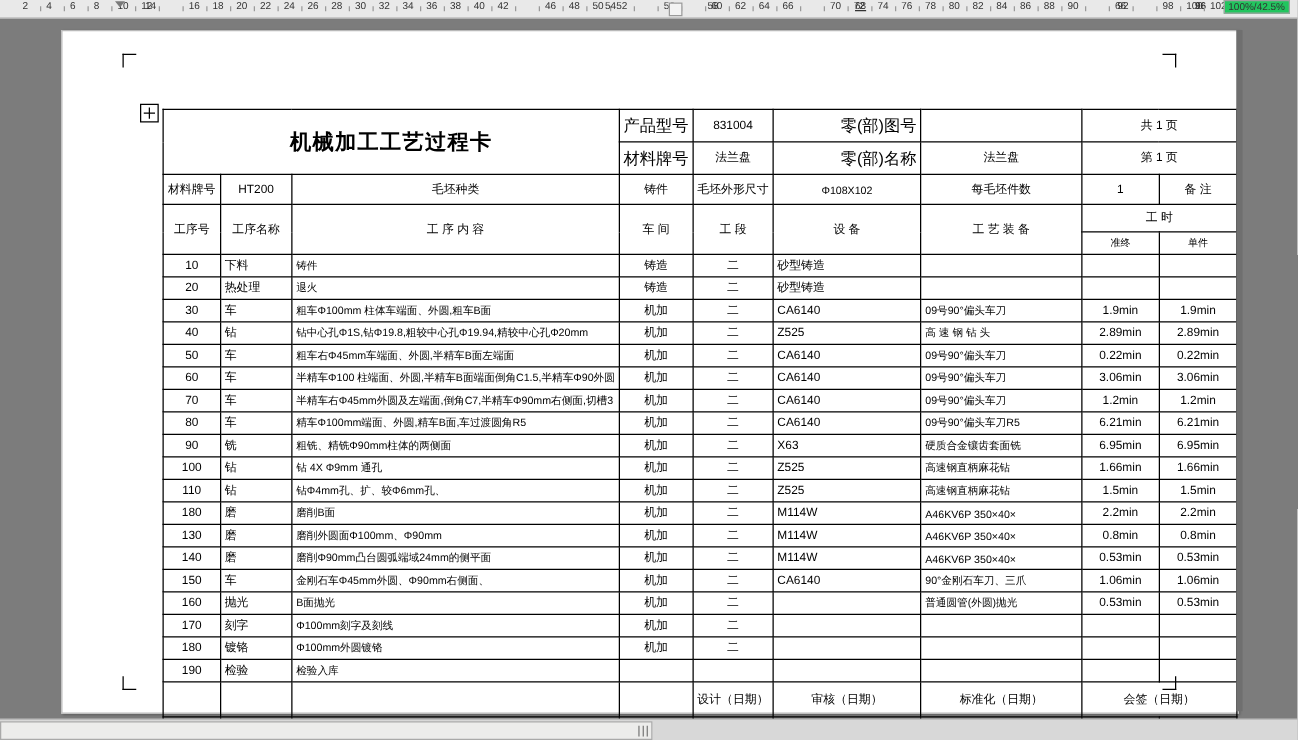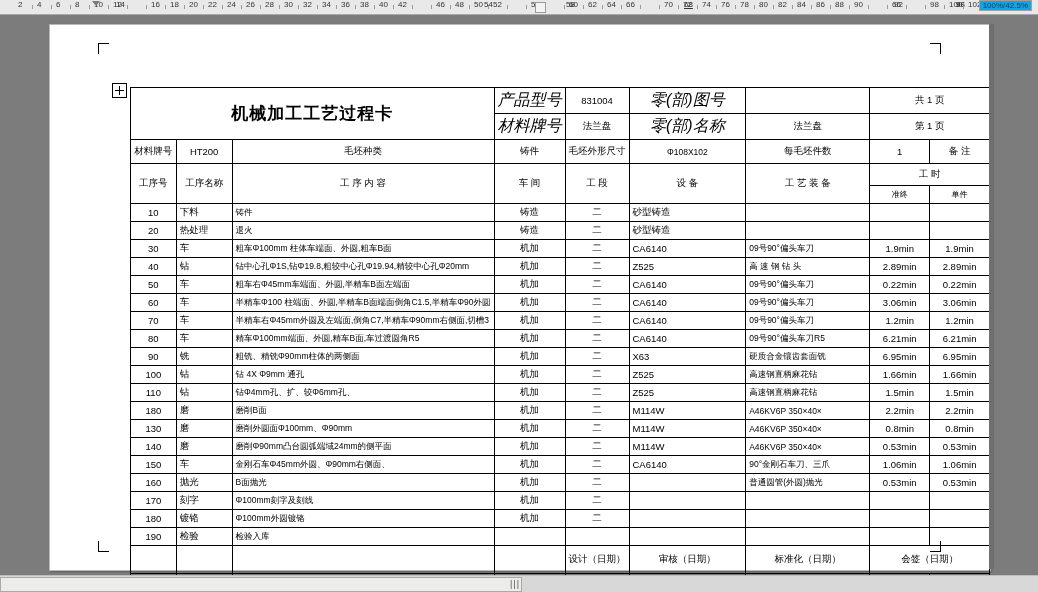--- a/index.html
+++ b/index.html
@@ -25,21 +25,21 @@
     position:absolute;top:1px;width:0;height:0;
     border-left:4px solid transparent;border-right:4px solid transparent;
     border-top:5px solid #7a7a7a;
   }
   .ruler .tabbox{
     position:absolute;top:2px;width:9px;height:9px;background:#f3f3f3;
     border:1px solid #9a9a9a;
   }
   .ruler .rightnum{
     position:absolute;right:6px;top:0;font-size:8px;color:#333;
-    background:#0ea5e9;padding:0 3px;border:1px solid #a0a0a0;
+    background:#22c55e;padding:0 3px;border:1px solid #a0a0a0;
   }
   
   .page{
     position:absolute;left:49px;top:24px;width:940px;height:545px;
     background:#ffffff;border:1px solid #b9b9b9;
     box-shadow:1px 1px 2px rgba(0,0,0,.25);
   }
   .corner{position:absolute;width:11px;height:11px;}
   .corner i{position:absolute;background:#000;}
   .corner.tl{left:48px;top:18px;}
@@ -79,21 +79,21 @@
     vertical-align:middle;
     white-space:nowrap;
     overflow:hidden;
   }
   .c{text-align:center;}
   .l{text-align:left;}
   .title{
     font-size:17px;font-weight:bold;letter-spacing:1px;text-align:center;
     font-family:"DejaVu Sans","Liberation Sans",sans-serif;
   }
-  .hdr-lbl{text-align:center;font-size:16px;font-style:italic;}
+  .hdr-lbl{text-align:right;font-size:13px;}
   .small{font-size:8.5px;}
   .tiny{font-size:8px;}
   
   .hscroll{
     position:absolute;left:0;bottom:0;width:1038px;height:16px;
     background:#d8d8d8;border-top:1px solid #bdbdbd;
   }
   .hscroll .thumb{
     position:absolute;left:0;top:1px;height:13px;width:520px;
     background:#ececeb;border:1px solid #a9a9a9;

